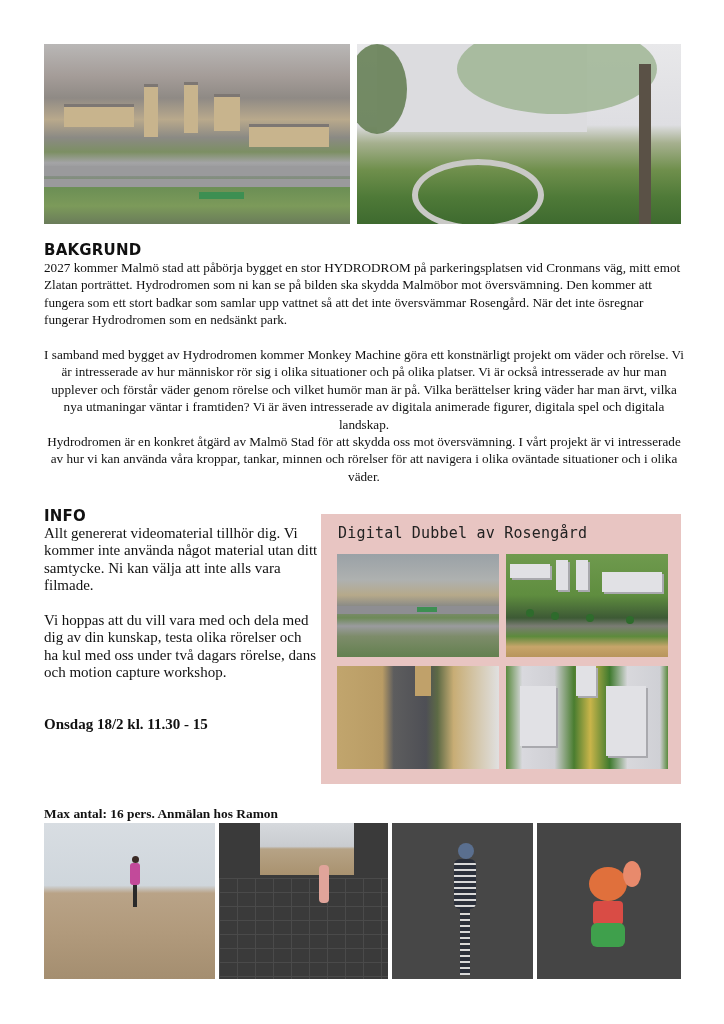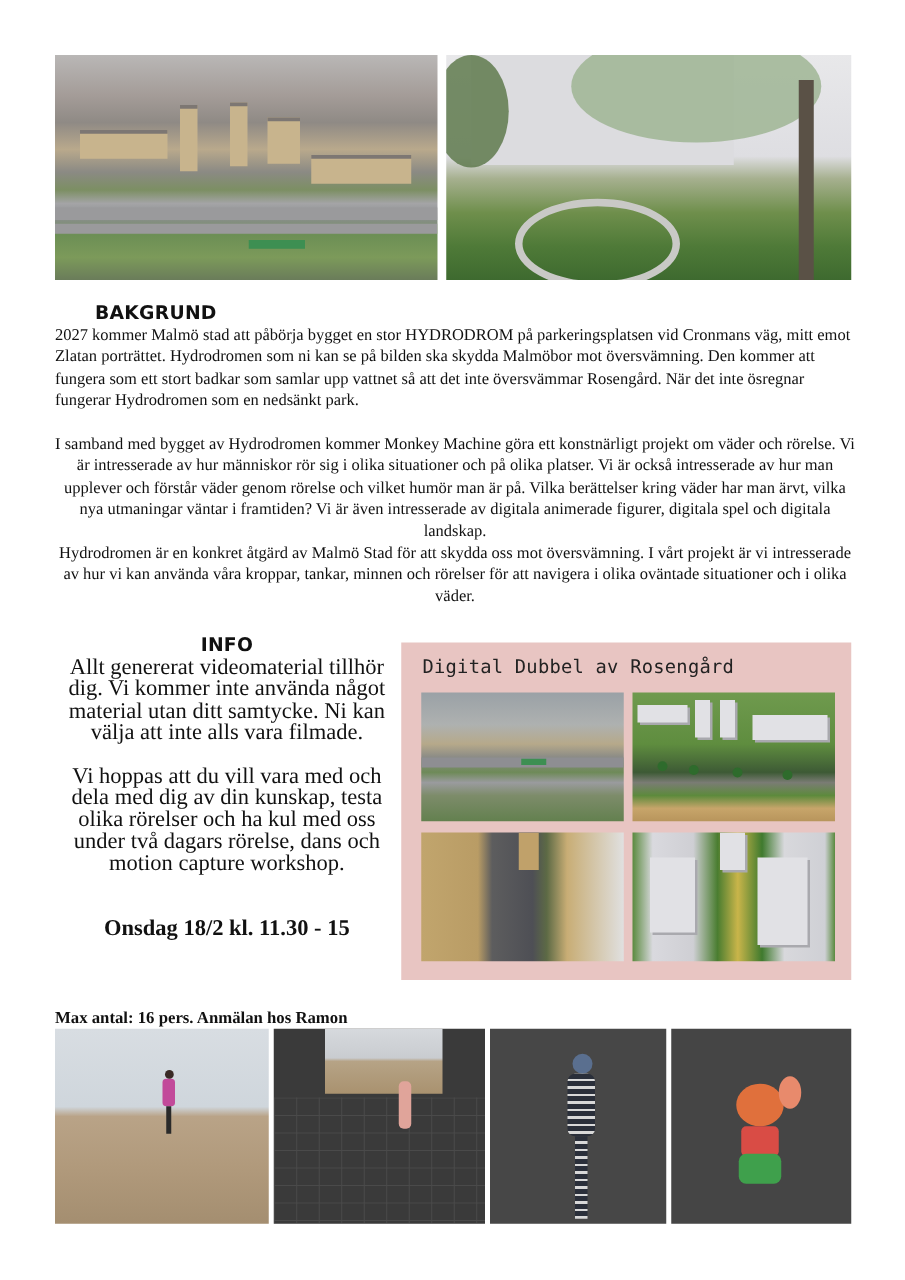--- a/index.html
+++ b/index.html
@@ -22,25 +22,25 @@
   #photo-park .wall { position:absolute; left:20px; top:0; width:210px; height:88px; background:#dcdcdf; }
   #photo-park .tree { position:absolute; border-radius:50%; background:#9fb594; opacity:0.85; }
   #photo-park .path { position:absolute; border:6px solid #c9c9c6; border-radius:50%; }
   #photo-park .trunk { position:absolute; background:#5a5146; }
 
   
   .heading { font-family: "DejaVu Sans", sans-serif; font-weight: bold; font-size: 15px; letter-spacing: 0.2px; }
   .para { font-size: 13.2px; line-height: 17.4px; margin: 0; }
   #bakgrund { left: 44px; top: 241px; width: 640px; }
   #bakgrund .para + .para { margin-top: 17.4px; text-align: center; }
-  #bakgrund .heading { line-height: 18px; margin-left: 32px; }
+  #bakgrund .heading { line-height: 18px; }
 
-  #info { left: 44px; top: 507px; width: 275px; text-align: center; }
+  #info { left: 44px; top: 507px; width: 275px; }
   #info .heading { line-height: 18px; }
-  #info .para { font-size: 18px; line-height: 17.4px; }
+  #info .para { font-size: 15px; line-height: 17.4px; }
   #info .gap { height: 17.4px; }
   #info .bold { font-weight: bold; }
 
   #max-antal { left: 44px; top: 806px; font-weight: bold; font-size: 13.4px; }
 
   
   #digital-box { left: 321px; top: 514px; width: 360px; height: 270px; background: #e8c5c2; }
   #digital-title { left: 17px; top: 10px; font-family: "DejaVu Sans Mono", monospace; font-size: 15px; color: #222; letter-spacing: 0.2px; }
   .grid-img { position:absolute; width: 162px; height: 103px; overflow:hidden; }
   #g1 { left: 16px; top: 40px;

